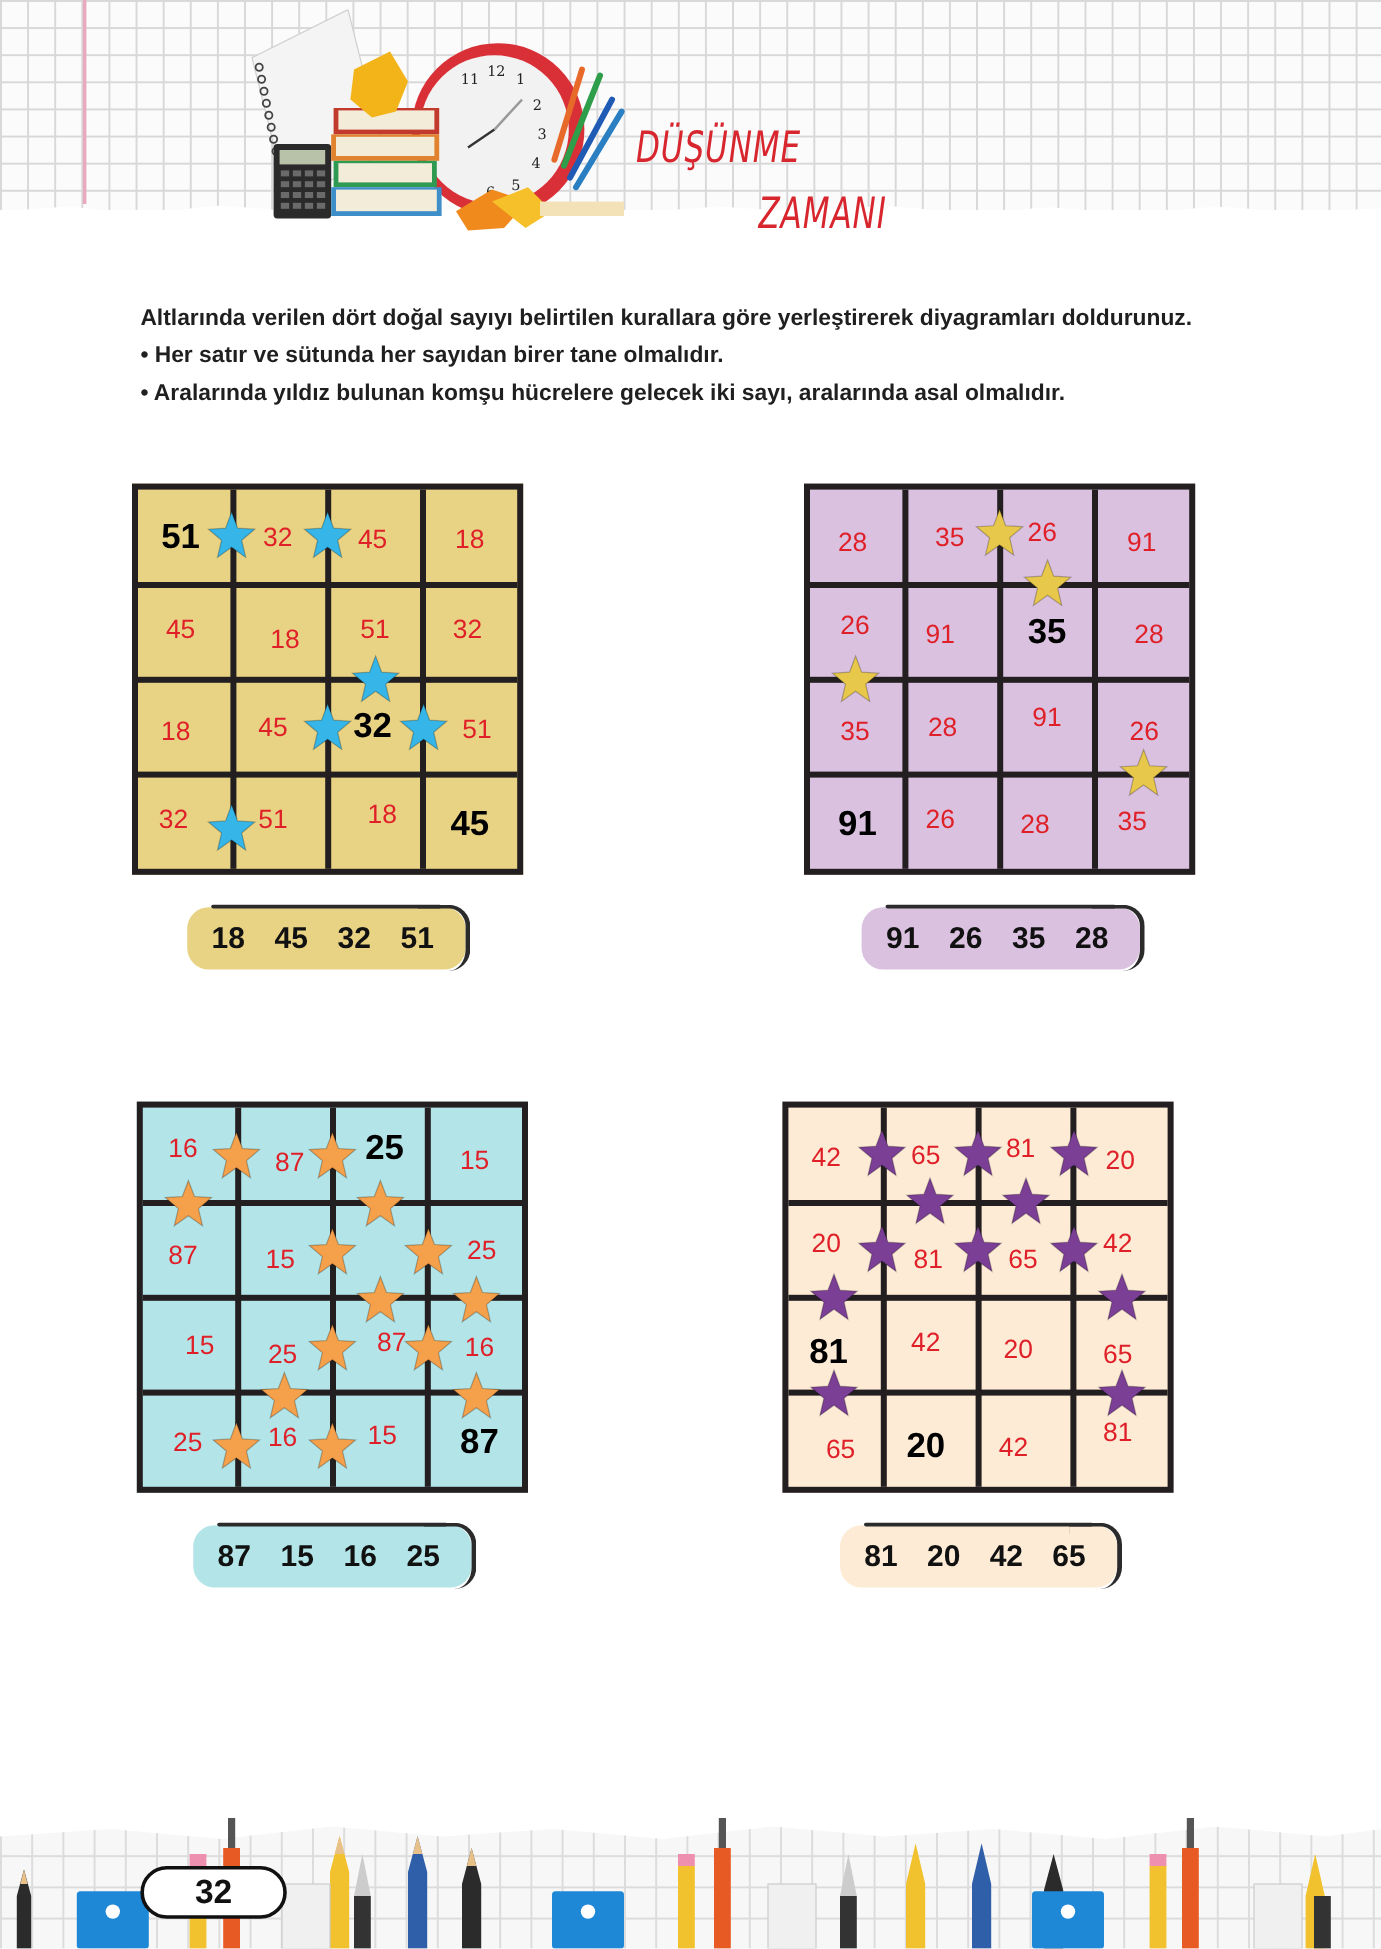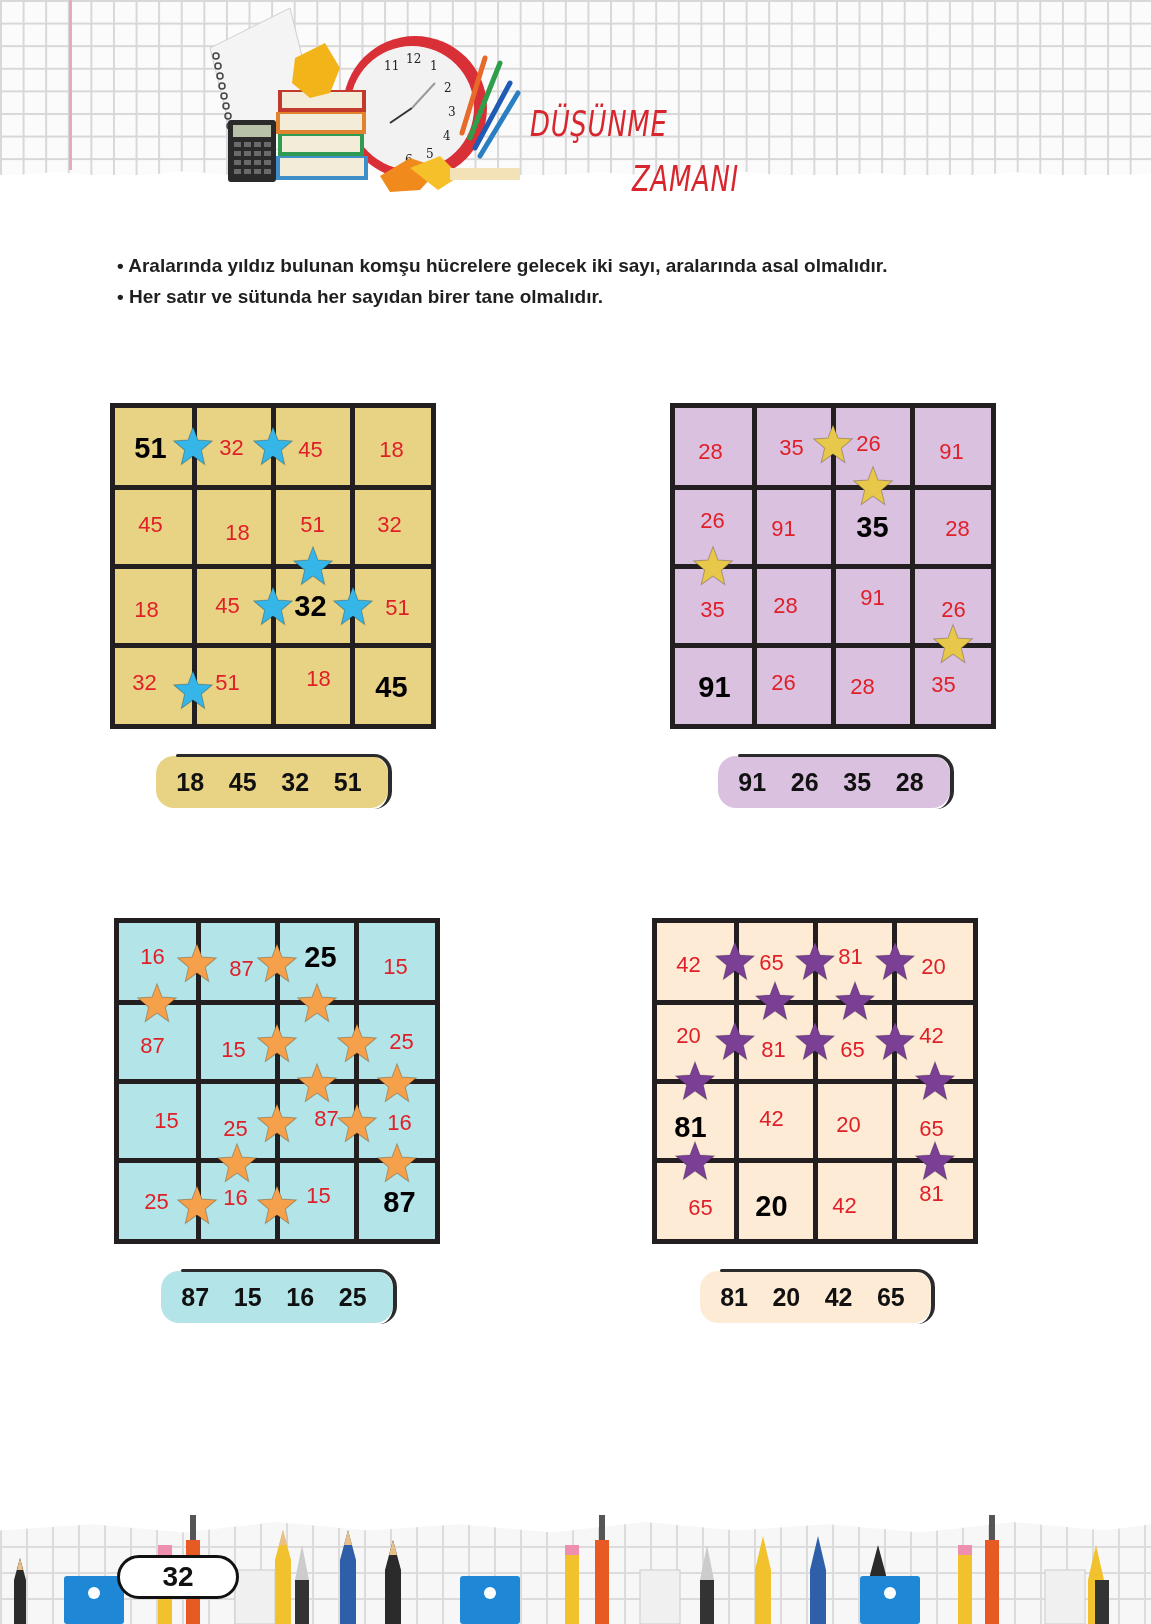--- a/index.html
+++ b/index.html
@@ -154,22 +154,23 @@
     </g>
 
     <rect x="250" y="160" width="70" height="12" fill="#f3e2b8"></rect>
   </svg>
 
   <div class="title-word title-1">DÜŞÜNME</div>
   <div class="title-word title-2">ZAMANI</div>
 </div>
 
 <div class="instructions">
+  <p>Altlarında verilen dört doğal sayıyı belirtilen kurallara göre yerleştirerek diyagramları doldurunuz.</p>
+  <p>• Her satır ve sütunda her sayıdan birer tane olmalıdır.</p>
   <p>• Aralarında yıldız bulunan komşu hücrelere gelecek iki sayı, aralarında asal olmalıdır.</p>
-  <p>• Her satır ve sütunda her sayıdan birer tane olmalıdır.</p>
 </div>
 
 <div id="grid-0" class="grid" style="left: 110px; top: 403px; background: rgb(232, 211, 132);">
     <div class="hline" style="top: 76.5px;"></div>
     <div class="vline" style="left: 76.5px;"></div>
     <div class="hline" style="top: 155.5px;"></div>
     <div class="vline" style="left: 155.5px;"></div>
     <div class="hline" style="top: 234.5px;"></div>
     <div class="vline" style="left: 234.5px;"></div>
     <div class="cell-num given" style="left: 35.5px; top: 39.5px;">51</div>

